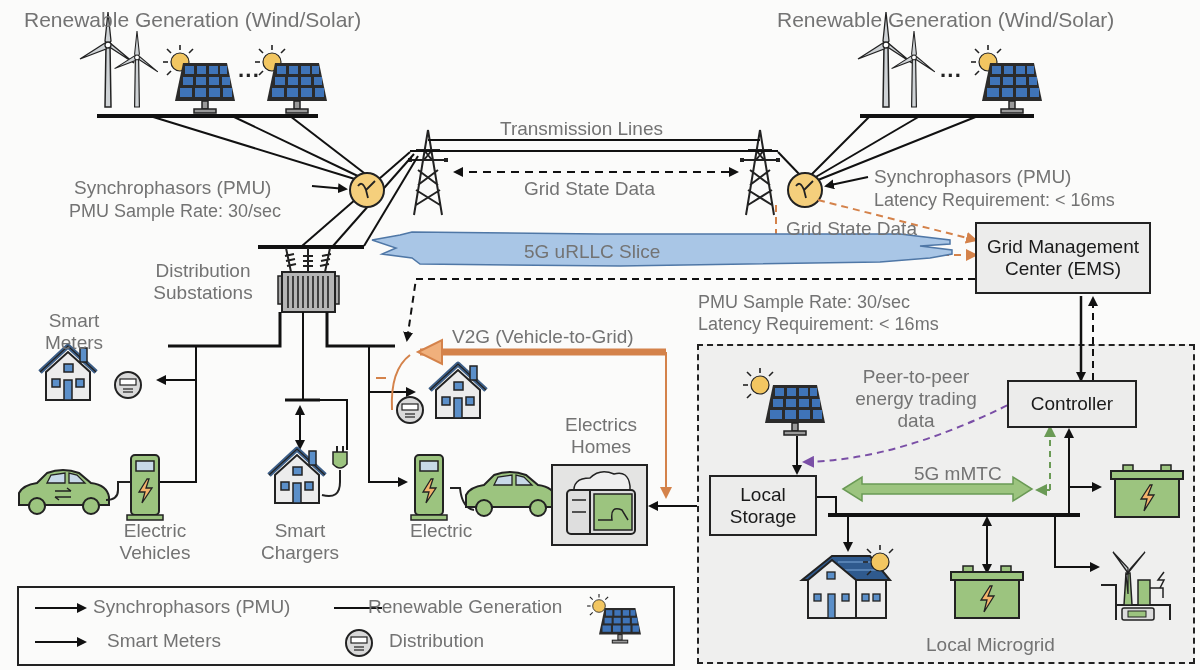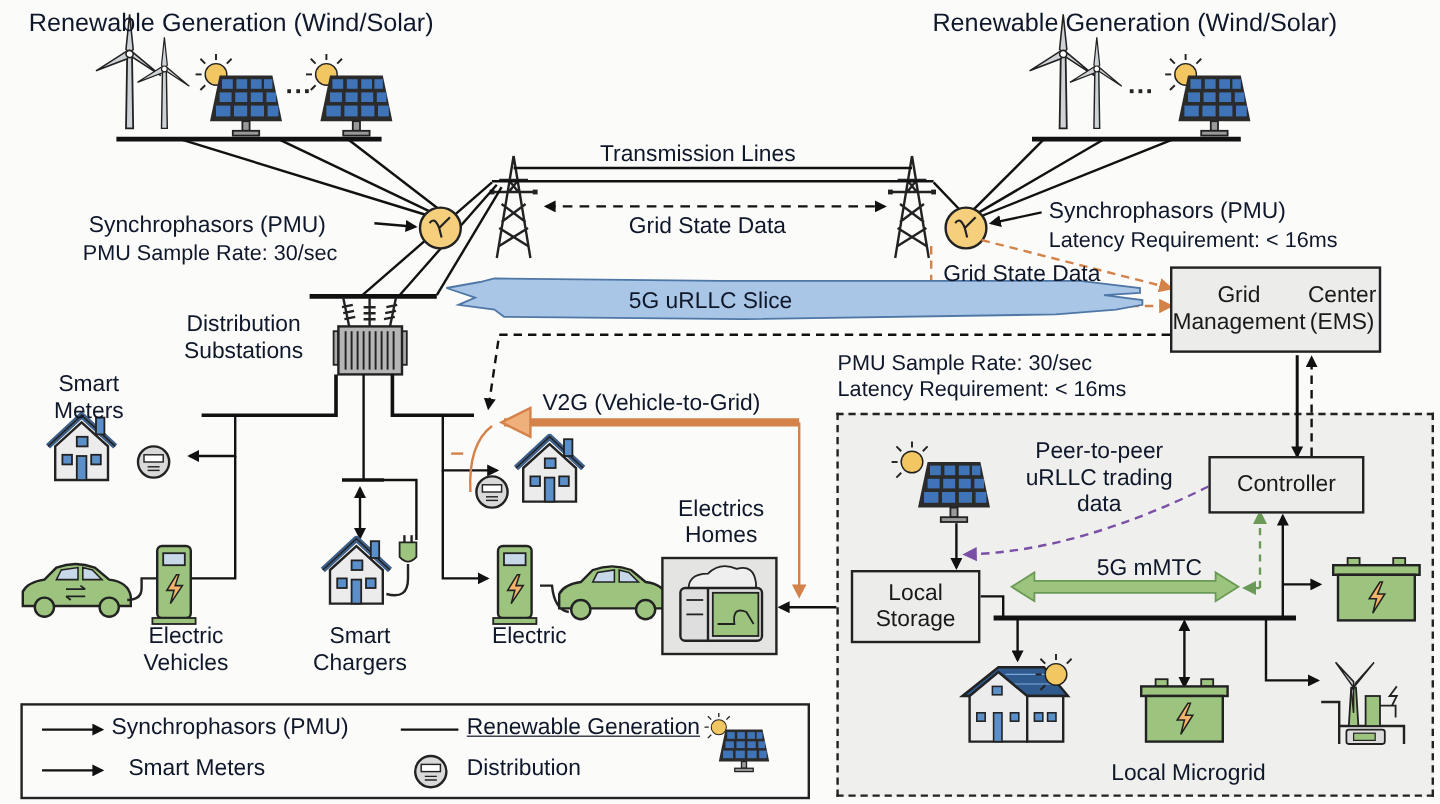--- a/index.html
+++ b/index.html
@@ -1,19 +1,19 @@
 <!DOCTYPE html>
 <html><head>
 <meta charset="utf-8">
 <style>
   html, body { margin: 0; padding: 0; background: #fbfbfa; }
   body { width: 1200px; height: 670px; position: relative; overflow: hidden;
          font-family: "Liberation Sans", "DejaVu Sans", sans-serif; color: #1a1a1a; }
   svg { position: absolute; left: 0; top: 0; }
-  .lbl { position: absolute; font-size: 19px; line-height: 22px; white-space: nowrap; color: #0f172a; }
+  .lbl { position: absolute; font-size: 19px; line-height: 22px; white-space: nowrap; color: #737373; }
   .c { text-align: center; }
   .box { position: absolute; border: 2px solid #222; background: #ececeb; box-sizing: border-box;
          display: flex; align-items: center; justify-content: center; text-align: center;
          font-size: 19px; line-height: 22px; }
   .microgrid { position: absolute; left: 697px; top: 344px; width: 498px; height: 320px;
                border: 2px dashed #222; background: #efefee; box-sizing: border-box; }
   .legend { position: absolute; left: 17px; top: 586px; width: 658px; height: 80px;
             border: 2px solid #222; background: #fbfbfa; box-sizing: border-box; }
 </style>
 </head>
@@ -367,21 +367,21 @@
         <path d="M1128,573 L1128,594 L1126,575 z"></path>
     </g>
     <rect x="1138" y="580" width="12" height="25" fill="#9cc47f" stroke="#222" stroke-width="1.5"></rect>
     <path d="M1150,588 L1163,588 L1163,598" stroke="#222" stroke-width="1.5" fill="none"></path>
     <path d="M1164,572 L1158,580 L1164,580 L1160,588" stroke="#222" stroke-width="1.5" fill="none"></path>
     <rect x="1122" y="608" width="32" height="12" rx="2" fill="#ddd" stroke="#222" stroke-width="1.5"></rect>
     <rect x="1128" y="611" width="18" height="6" fill="#9cc47f" stroke="#222" stroke-width="1"></rect>
   </g>
 </svg>
 
-<div class="box" style="left:975px; top:222px; width:176px; height:72px; flex-direction:row;">
+<div class="box" style="left:975px; top:222px; width:176px; height:72px; flex-direction:column;">
   <span>Grid Management</span>
   <span>Center (EMS)</span>
 </div>
 
 <div class="box" style="left:1007px; top:380px; width:130px; height:48px;">
   <span>Controller</span>
 </div>
 
 <div class="box" style="left:709px; top:475px; width:108px; height:61px; flex-direction:column;justify-content:center;">
   <span>Local</span>
@@ -430,21 +430,21 @@
 
 <div class="lbl" style="left:452px; top:326px;">V2G (Vehicle-to-Grid)</div>
 
 <div class="lbl c" style="left:556px; top:414px; width:90px;">
   <div>Electrics</div>
   <div>Homes</div>
 </div>
 
 <div class="lbl c" style="left:846px; top:366px; width:140px;">
   <div>Peer-to-peer</div>
-  <div>uRLLC trading</div>
+  <div>energy trading</div>
   <div>data</div>
 </div>
 
 <div class="lbl" style="left:894px; top:463px;margin-left:20px;">5G mMTC</div>
 
 <div class="lbl" style="left:899px; top:634px;margin-left:27px;">Local Microgrid</div>
 
 <div class="legend">
   <svg width="658" height="80" viewBox="0 0 658 80">
     <line x1="16" y1="20" x2="66" y2="20" stroke="#111" stroke-width="2" marker-end="url(#ah)"></line>
@@ -454,16 +454,16 @@
         <use href="#meter" x="340" y="55"></use>
       </g>
     <g transform="translate(580,18) scale(0.7)">
         <use href="#sun" x="0" y="0"></use>
       </g>
     <g transform="translate(580,20) scale(0.7)">
         <use href="#solar" x="0" y="0"></use>
       </g>
   </svg>
   <div class="lbl" style="left:74px; top:8px;">Synchrophasors (PMU)</div>
-  <div class="lbl" style="left:370px; top:8px;text-decoration:underline;">Renewable Generation</div>
+  <div class="lbl" style="left:349px; top:8px;">Renewable Generation</div>
   <div class="lbl" style="left:88px; top:42px;text-align:center;">Smart Meters</div>
   <div class="lbl" style="left:370px; top:42px;">Distribution</div>
 </div>
 
 </body></html>

